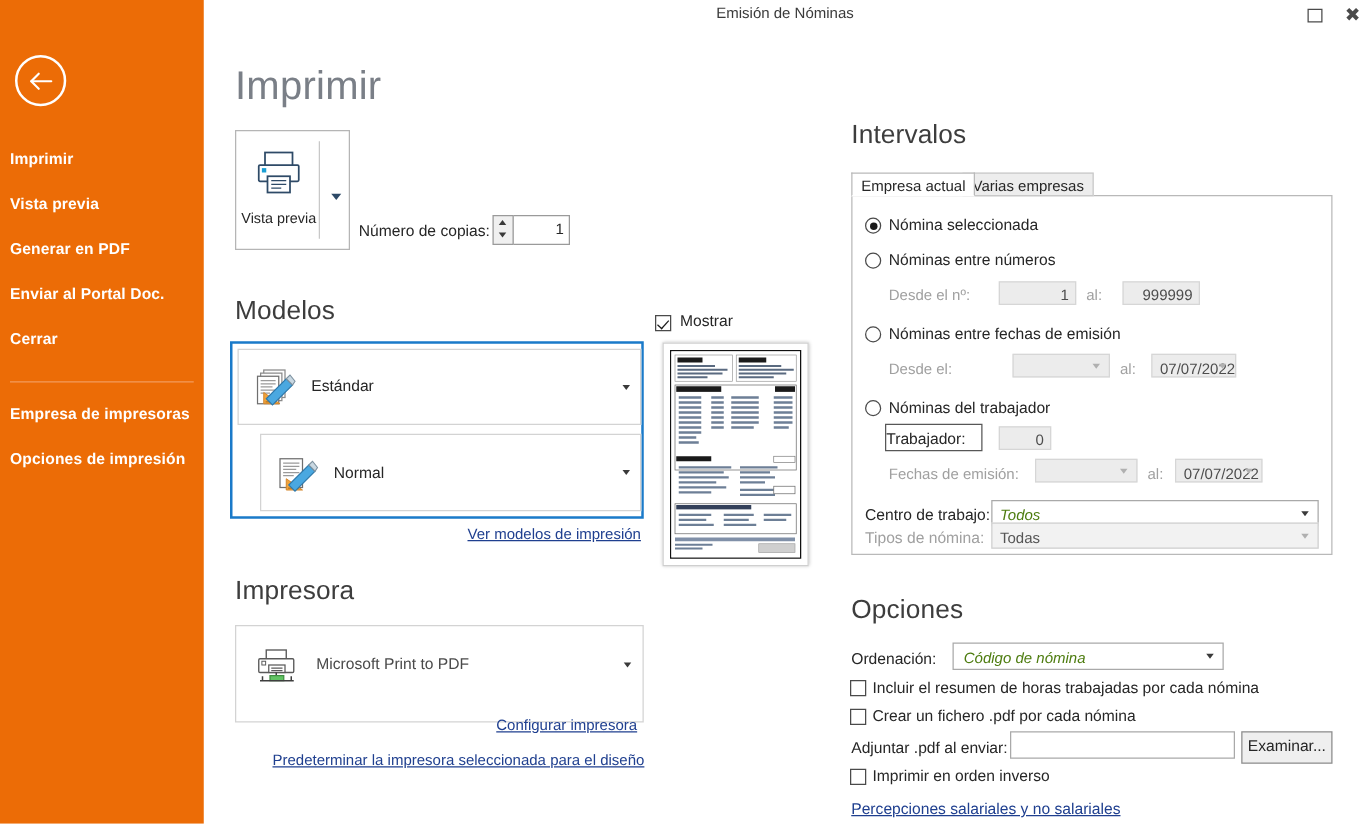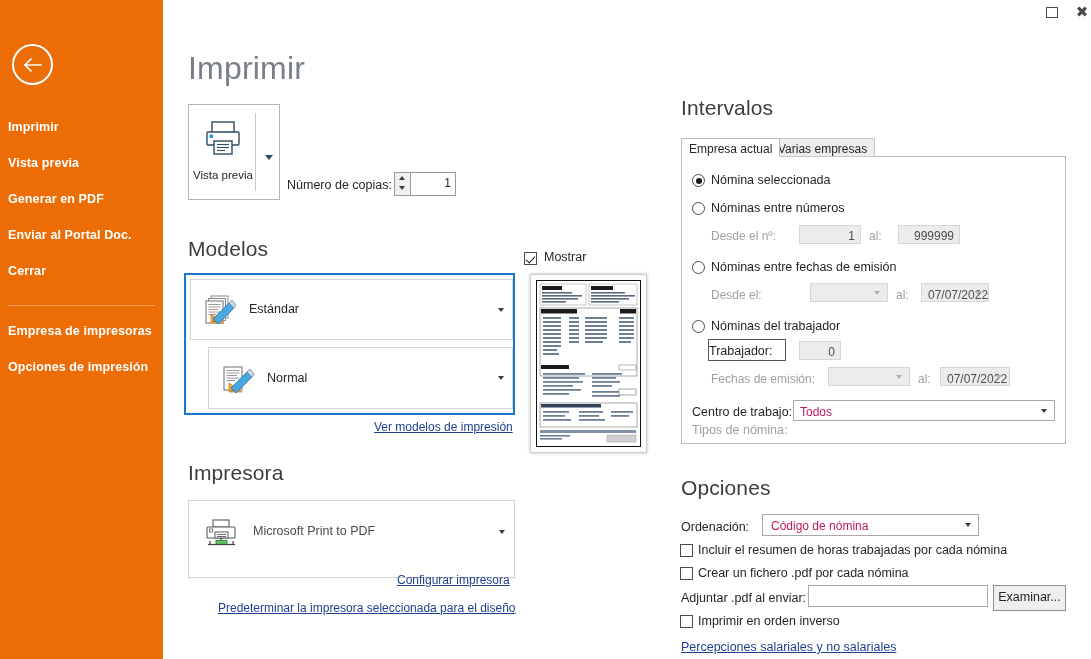--- a/index.html
+++ b/index.html
@@ -166,21 +166,21 @@
   }
   .inp .v{position:absolute;right:5px;top:3px;}
   .inp .vl{position:absolute;left:6px;top:3px;}
   .inp.white{background:#fff;border:1px solid #a9a9a9;color:#262626;}
   .drop{
     position:absolute;background:#ececec;border:1px solid #d6d6d6;box-sizing:border-box;
     font-size:12px;color:#4d4d4d;cursor:pointer;padding-left:38px;
   }
   .drop .dv{position:absolute;left:6px;top:4px;}
   .drop .dc{position:absolute;right:7px;top:50%;margin-top:-2px;}
-  .drop.white{background:#fff;border:1px solid #a9a9a9;color:#be185d;}
+  .drop.white{background:#fff;border:1px solid #a9a9a9;color:#4d7c0f;font-style:italic;}
   .btnsm{
     position:absolute;border:1px solid #575757;background:#fff;box-sizing:border-box;
     font-size:12.5px;color:#262626;cursor:pointer;
   }
   .btnsm .bt{position:absolute;left:0;right:0;top:4px;text-align:left;}
   .btngray{
     position:absolute;border:1px solid #8d8d8d;background:#efefef;box-sizing:border-box;
     font-size:12.5px;color:#262626;cursor:pointer;
   }
   .btngray .bt{position:absolute;left:0;right:0;top:4px;text-align:center;}
@@ -198,20 +198,21 @@
     width:0;height:0;border-left:3px solid transparent;border-right:3px solid transparent;
     border-top:4px solid #3a3a3a;display:inline-block;
   }
 </style>
 </head>
 <body>
 
 <div class="app">
 
   <div class="titlebar">
+    <div class="titlebar-title">Emisión de Nóminas</div>
     <div class="win-btn win-restore">
       <span class="restore-glyph"></span>
     </div>
     <div class="win-btn win-close">
       <span class="close-glyph">✖</span>
     </div>
   </div>
 
   <div class="sidebar">
     <div class="back-circle">
@@ -494,20 +495,24 @@
       <span class="dv">07/07/2022</span>
       <span class="dc caret-d dim"></span>
     </div>
 
     <div class="lbl" style="left:10px;top:248px;font-size:12.5px">Centro de trabajo:</div>
     <div class="drop white" style="left:111px;top:243px;width:262px;height:21px">
       <span class="dv" style="top:4px">Todos</span>
       <span class="dc caret-d"></span>
     </div>
     <div class="lbl dim" style="left:10px;top:266px;font-size:12.5px">Tipos de nómina:</div>
+    <div class="drop" style="left:111px;top:261px;width:262px;height:21px;background:#f2f2f2;border-color:#cfcfcf">
+      <span class="dv" style="top:4px;color:#555">Todas</span>
+      <span class="dc caret-d dim"></span>
+    </div>
   </div>
 
   <div class="h2" style="left:681px;top:476px">Opciones</div>
 
   <div class="lbl" style="left:681px;top:520px;font-size:12.5px">Ordenación:</div>
   <div class="drop white" style="left:762px;top:514px;width:217px;height:22px">
     <span class="dv" style="top:4px;left:8px">Código de nómina</span>
     <span class="dc caret-d"></span>
   </div>
 

